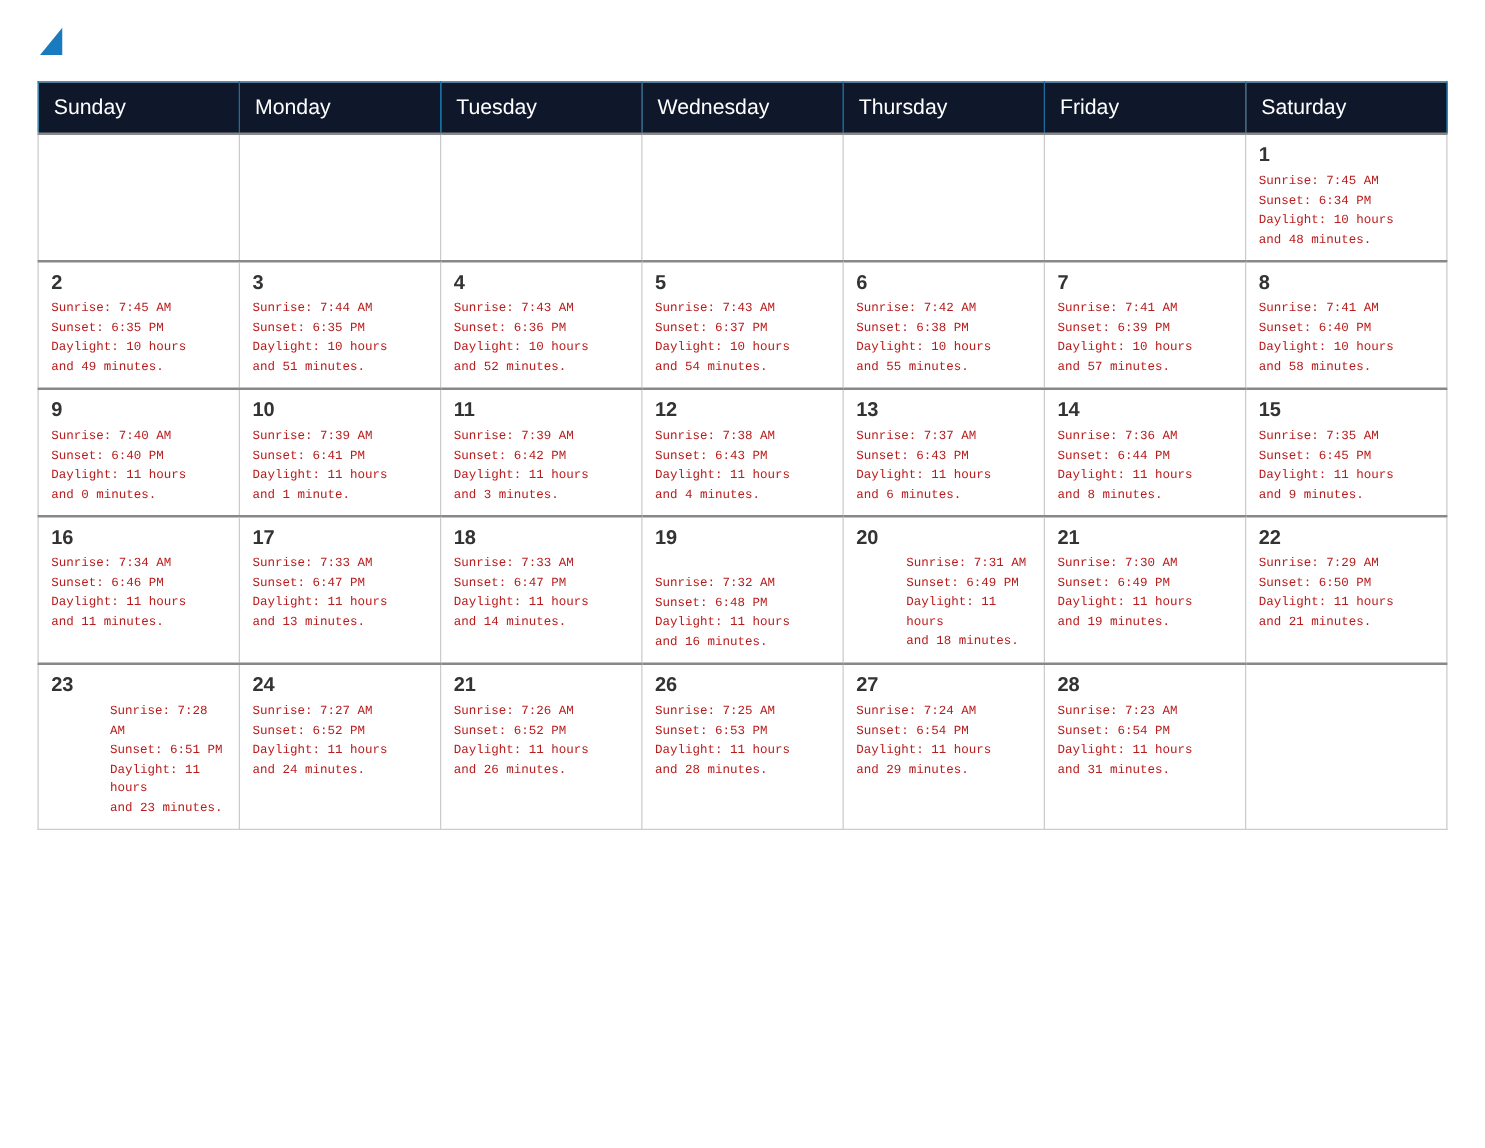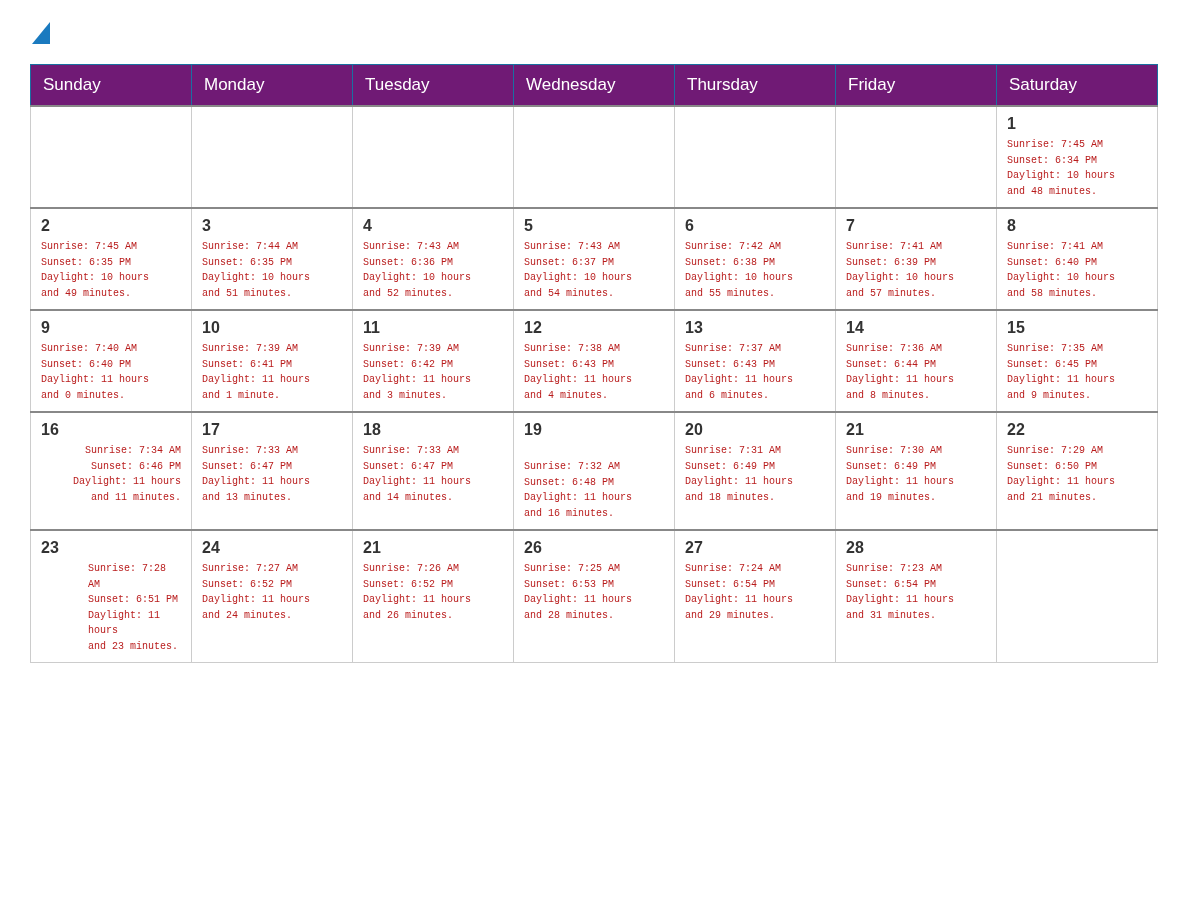--- a/index.html
+++ b/index.html
@@ -51,21 +51,21 @@
       font-size: 22px;
       color: #555;
       margin-top: 4px;
     }
     .calendar {
       width: 100%;
       border-collapse: collapse;
       border: 1px solid #ccc;
     }
     .calendar th {
-      background-color: #701a75;
+      background-color: #0f172a;
       color: #fff;
       text-align: left;
       padding: 10px 12px;
       font-size: 17px;
       font-weight: normal;
       border: 1px solid #1a6fa0;
     }
     .calendar td {
       vertical-align: top;
       padding: 8px 10px;
@@ -242,21 +242,21 @@
           <span class="day-number">15</span>
           <div class="day-info" style="white-space: pre-line;">Sunrise: 7:35 AM
 Sunset: 6:45 PM
 Daylight: 11 hours
 and 9 minutes.</div>
         </td>
       </tr>
       <tr class="week-row">
         <td>
           <span class="day-number">16</span>
-          <div class="day-info" style="white-space: pre-line; text-align: right;">Sunrise: 7:34 AM
+          <div class="day-info" style="white-space: pre-line;">Sunrise: 7:34 AM
 Sunset: 6:46 PM
 Daylight: 11 hours
 and 11 minutes.</div>
         </td>
         <td>
           <span class="day-number">17</span>
           <div class="day-info" style="white-space: pre-line;">Sunrise: 7:33 AM
 Sunset: 6:47 PM
 Daylight: 11 hours
 and 13 minutes.</div>
@@ -270,21 +270,21 @@
         </td>
         <td>
           <span class="day-number">19</span>
           <div class="day-info" style="white-space: pre-line; margin-top: 20px;">Sunrise: 7:32 AM
 Sunset: 6:48 PM
 Daylight: 11 hours
 and 16 minutes.</div>
         </td>
         <td>
           <span class="day-number">20</span>
-          <div class="day-info" style="white-space: pre-line;">Sunrise: 7:31 AM
+          <div class="day-info" style="white-space: pre-line; margin-left: 40px;">Sunrise: 7:31 AM
 Sunset: 6:49 PM
 Daylight: 11 hours
 and 18 minutes.</div>
         </td>
         <td>
           <span class="day-number">21</span>
           <div class="day-info" style="white-space: pre-line;">Sunrise: 7:30 AM
 Sunset: 6:49 PM
 Daylight: 11 hours
 and 19 minutes.</div>

